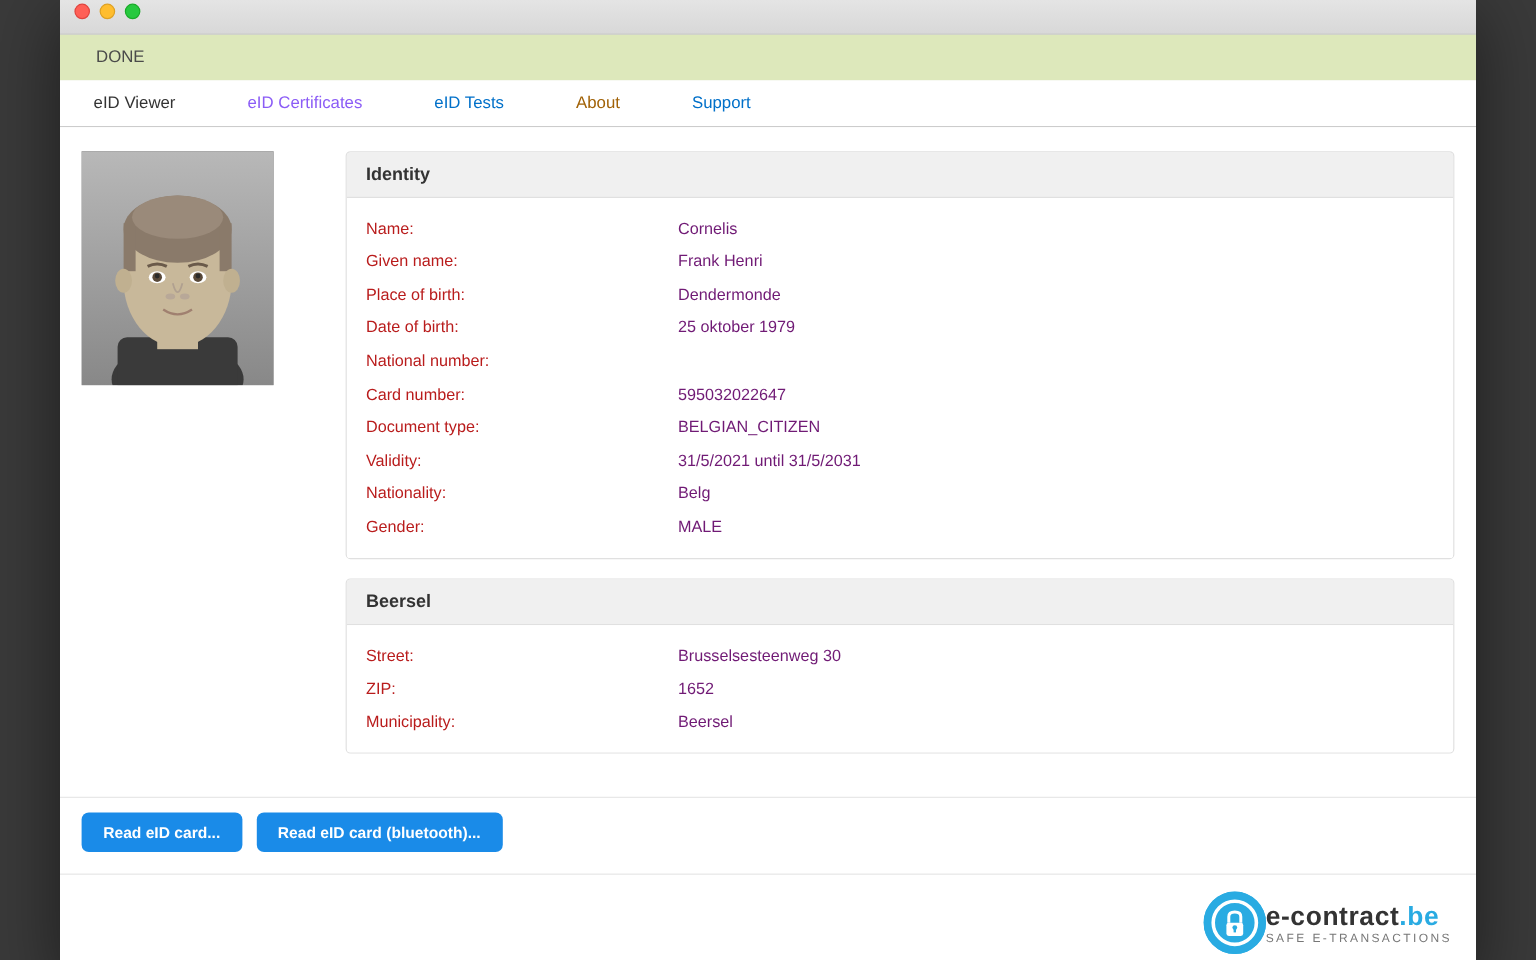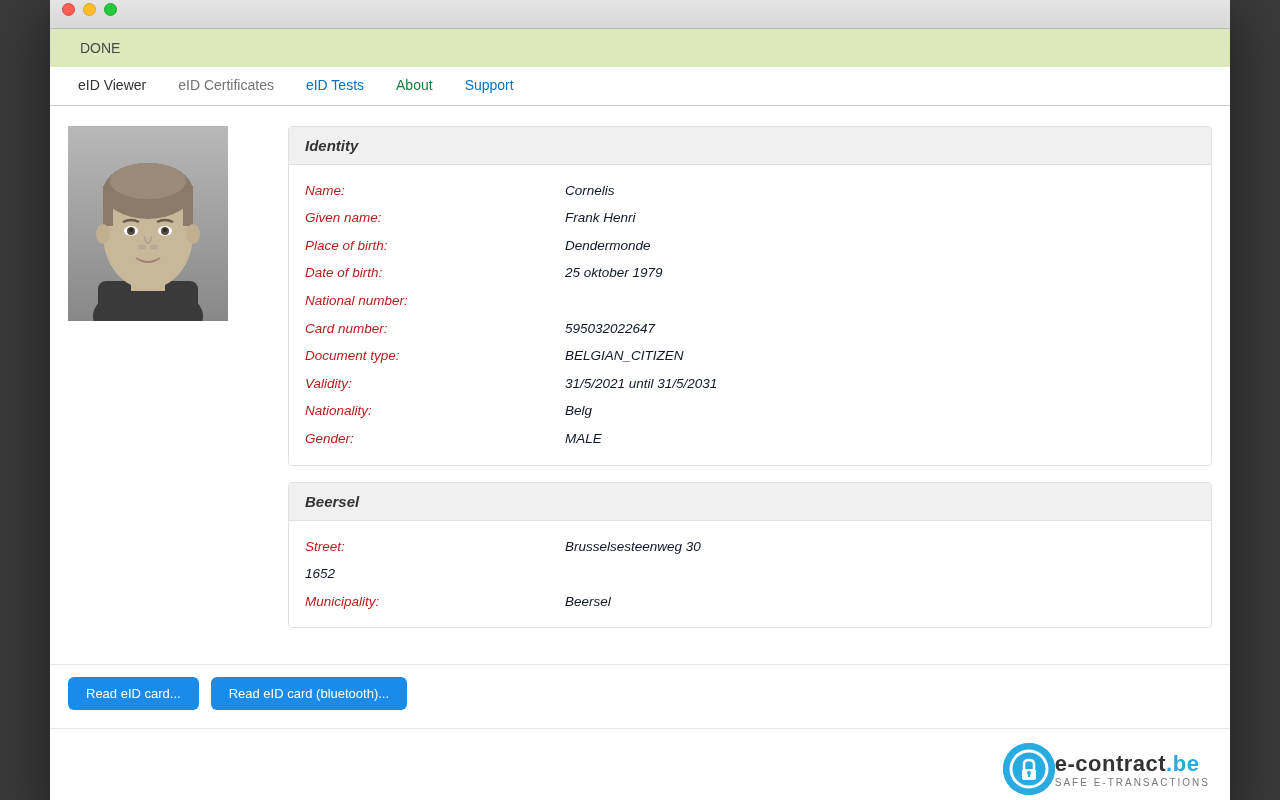--- a/index.html
+++ b/index.html
@@ -53,20 +53,21 @@
       color: #4a4a4a;
       font-weight: 500;
       margin-left: 12px;
     }
 
     .tabs {
       background: white;
       display: flex;
       border-bottom: 1px solid #ccc;
       padding: 0 12px;
+      gap: 28px;
     }
     .tab {
       padding: 10px 16px;
       font-size: 14px;
       cursor: pointer;
       color: #0070c9;
       text-decoration: none;
       border-bottom: 2px solid transparent;
     }
     .tab.active {
@@ -77,21 +78,20 @@
     .tab:first-child {
       color: #333;
     }
 
     .main-area {
       background: white;
       padding: 20px 18px;
       display: flex;
       gap: 20px;
       min-height: 480px;
-      font-style: italic;
     }
     .photo-col {
       width: 200px;
       flex-shrink: 0;
     }
     .photo-placeholder {
       width: 160px;
       height: 195px;
       background: #888;
       overflow: hidden;
@@ -127,39 +127,39 @@
       padding: 3px 0;
       font-size: 13.5px;
       line-height: 1.6;
     }
     .field-label {
       width: 260px;
       color: #b91c1c;
       flex-shrink: 0;
     }
     .field-value {
-      color: #0f172a;
+      color: #701a75;
     }
 
     .button-row {
       padding: 12px 18px 18px;
       background: white;
       display: flex;
       gap: 12px;
       border-top: 1px solid #e8e8e8;
     }
     .btn-primary {
       background: #1a8be8;
       color: white;
       border: none;
       padding: 9px 18px;
       border-radius: 6px;
       font-size: 13px;
       cursor: pointer;
-      font-weight: 400;
+      font-weight: 700;
     }
 
     .footer {
       background: white;
       padding: 14px 20px;
       display: flex;
       justify-content: flex-end;
       align-items: center;
       border-top: 1px solid #e8e8e8;
     }
@@ -219,23 +219,23 @@
   </div>
 
   <div class="window-content">
 
     <div class="status-bar">
       <span>DONE</span>
     </div>
 
     <div class="tabs">
       <a class="tab active">eID Viewer</a>
-      <a class="tab" style="color:#737373;">eID Certificates</a>
+      <a class="tab" style="color:#8b5cf6;">eID Certificates</a>
       <a class="tab" style="color:#0070c9;">eID Tests</a>
-      <a class="tab" style="color:#15803d;">About</a>
+      <a class="tab" style="color:#a16207;">About</a>
       <a class="tab" style="color:#0070c9;">Support</a>
     </div>
 
     <div class="main-area">
 
       <div class="photo-col">
         <div class="photo-placeholder">
           <svg class="photo-svg" viewBox="0 0 160 195" xmlns="http://www.w3.org/2000/svg">
             <rect width="160" height="195" fill="#a0a0a0"></rect>
 
@@ -330,20 +330,21 @@
         </div>
 
         <div class="section">
           <div class="section-header">Beersel</div>
           <div class="section-body">
             <div class="field-row">
               <span class="field-label">Street:</span>
               <span class="field-value">Brusselsesteenweg 30</span>
             </div>
             <div class="field-row">
+              <span class="field-label">ZIP:</span>
               <span class="field-value">1652</span>
             </div>
             <div class="field-row">
               <span class="field-label">Municipality:</span>
               <span class="field-value">Beersel</span>
             </div>
           </div>
         </div>
       </div>
     </div>

